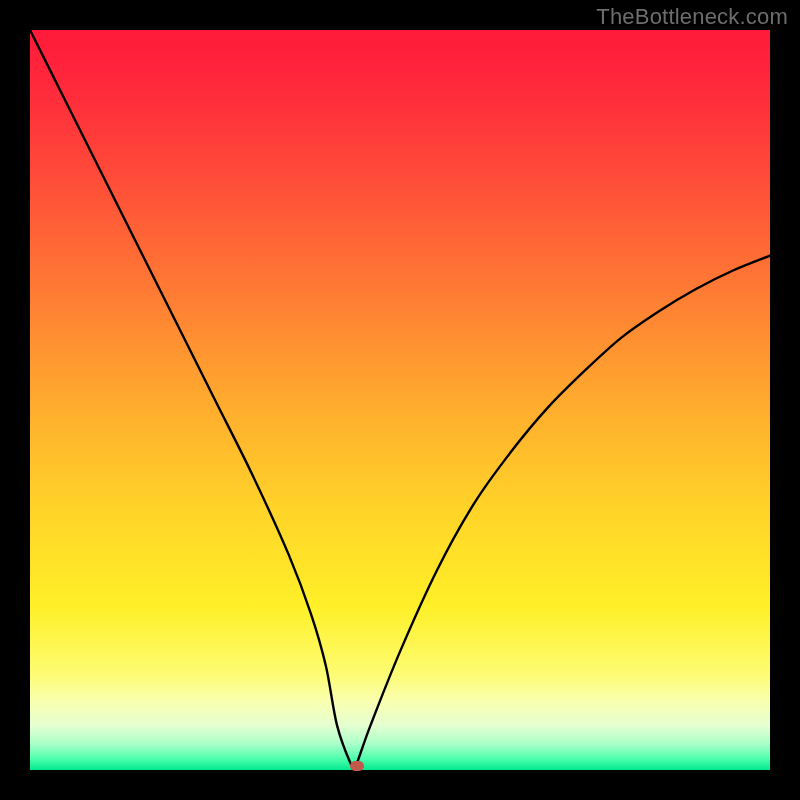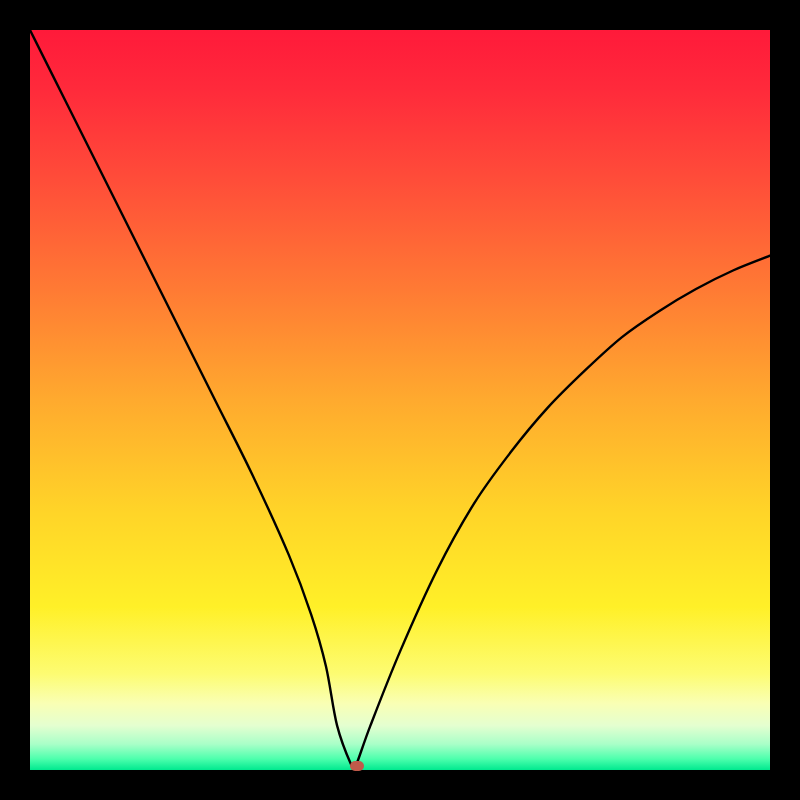--- a/index.html
+++ b/index.html
@@ -46,20 +46,21 @@
     background: #c05a4a;
     transform: translate(-50%, -50%);
     z-index: 5;
   }
 </style>
 </head>
 <body>
 
 <div class="frame">
 
+  <div class="watermark">TheBottleneck.com</div>
 
   <div class="plot">
     <svg viewBox="0 0 740 740" preserveAspectRatio="none">
       <defs>
         <linearGradient id="bg-grad" x1="0" y1="0" x2="0" y2="1">
         <stop offset="0.00%" stop-color="#ff1a3a"></stop>
             <stop offset="8.00%" stop-color="#ff2a3b"></stop>
             <stop offset="20.00%" stop-color="#ff4c39"></stop>
             <stop offset="35.00%" stop-color="#ff7a34"></stop>
             <stop offset="50.00%" stop-color="#ffaa2e"></stop>

